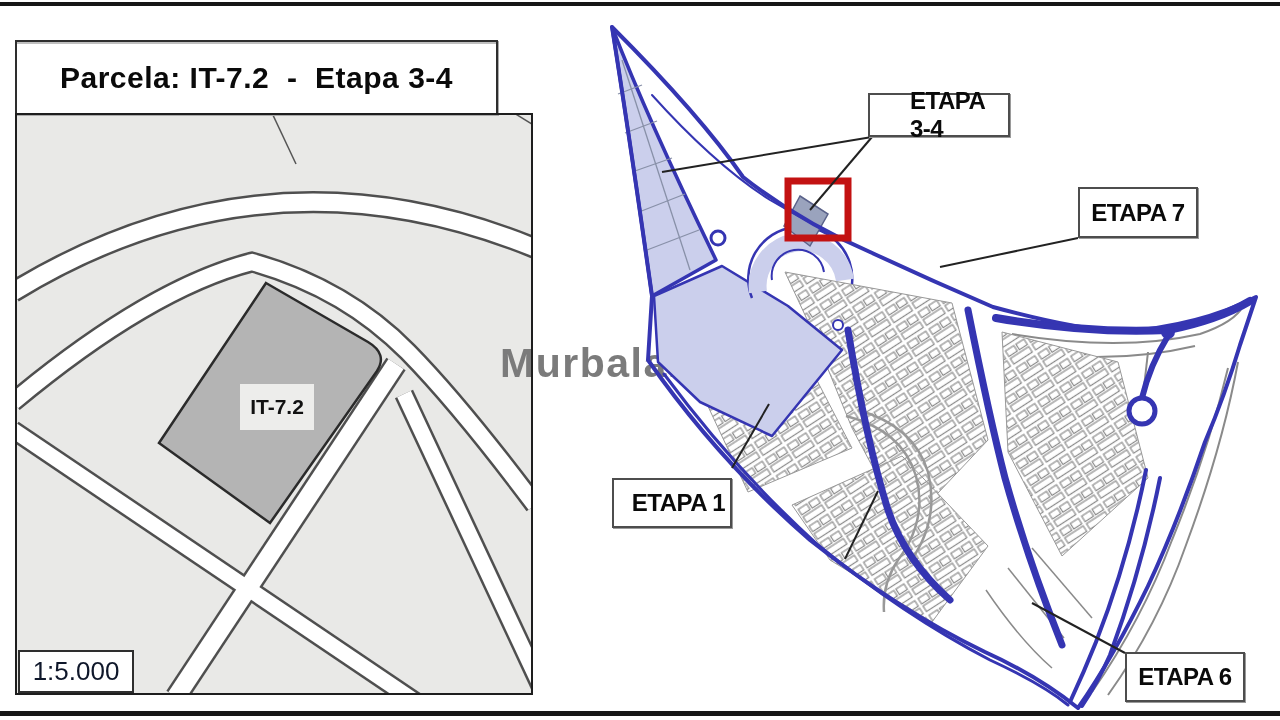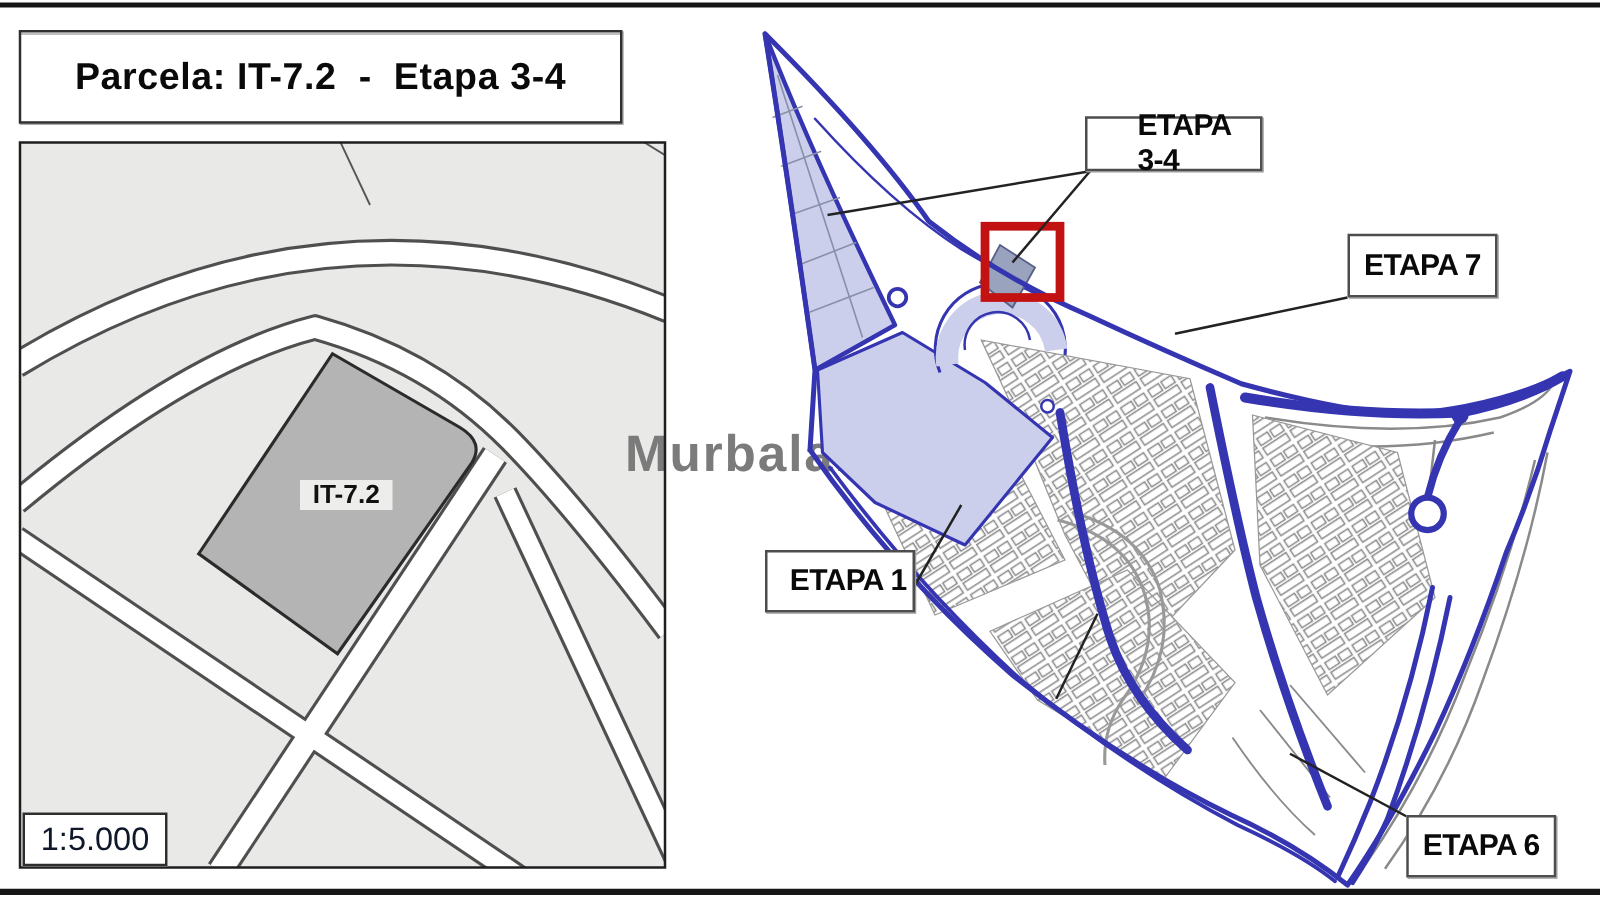--- a/index.html
+++ b/index.html
@@ -5,52 +5,52 @@
   html,body{margin:0;padding:0;background:#ffffff;}
   #canvas{
     position:relative;width:1280px;height:720px;background:#ffffff;overflow:hidden;
     font-family:"Liberation Sans", sans-serif;
   }
   .frame-line{position:absolute;left:0;width:1280px;background:#161616;}
   #frame-top{top:2px;height:4px;}
   #frame-bottom{top:711px;height:5px;}
   #plan-svg{position:absolute;left:0;top:0;}
   .title-box{
-    position:absolute;left:15px;top:24px;width:483px;height:75px;
+    position:absolute;left:15px;top:40px;width:483px;height:75px;
     background:#ffffff;border:2px solid #2e2e2e;box-sizing:border-box;
     display:flex;align-items:center;justify-content:center;
     box-shadow:0 2px 0 rgba(0,0,0,.25) inset, 1px 1px 0 #aaa;
   }
   .title-box span{
     font-size:30px;font-weight:bold;color:#0a0a0a;white-space:pre;letter-spacing:.5px;
   }
   .detail-map-border{
     position:absolute;left:15px;top:113px;width:518px;height:582px;
     border:2px solid #1e1e1e;box-sizing:border-box;pointer-events:none;
   }
   .parcel-chip{
-    position:absolute;left:240px;top:384px;width:74px;height:24px;
+    position:absolute;left:240px;top:384px;width:74px;height:46px;
     background:#ededeb;display:flex;align-items:center;justify-content:center;
     font-size:21px;font-weight:bold;color:#111;
   }
   .scale-box{
     position:absolute;left:18px;top:650px;width:116px;height:43px;
     background:#ffffff;border:2px solid #2e2e2e;box-sizing:border-box;
     display:flex;align-items:center;justify-content:center;
     font-size:26px;color:#0f172a;
   }
   .stage-label{
     position:absolute;background:#ffffff;border:2px solid #4d4d4d;box-sizing:border-box;
     display:flex;align-items:center;justify-content:center;
     font-size:24px;font-weight:bold;color:#0a0a0a;letter-spacing:-.5px;
     box-shadow:1px 1px 0 #9a9a9a;
   }
   #lbl-etapa34{left:868px;top:93px;width:142px;height:44px;padding-left:40px;}
   #lbl-etapa2 {left:1078px;top:187px;width:120px;height:51px;}
-  #lbl-etapa1 {left:612px;top:440px;width:120px;height:50px;padding-left:13px;}
+  #lbl-etapa1 {left:612px;top:478px;width:120px;height:50px;padding-left:13px;}
   #lbl-etapa5 {left:727px;top:558px;width:118px;height:52px;}
   #lbl-etapa6 {left:1125px;top:652px;width:120px;height:50px;}
 </style>
 </head>
 <body>
 
 <div id="canvas">
 
   <div id="frame-top" class="frame-line"></div>
   <div id="frame-bottom" class="frame-line"></div>

